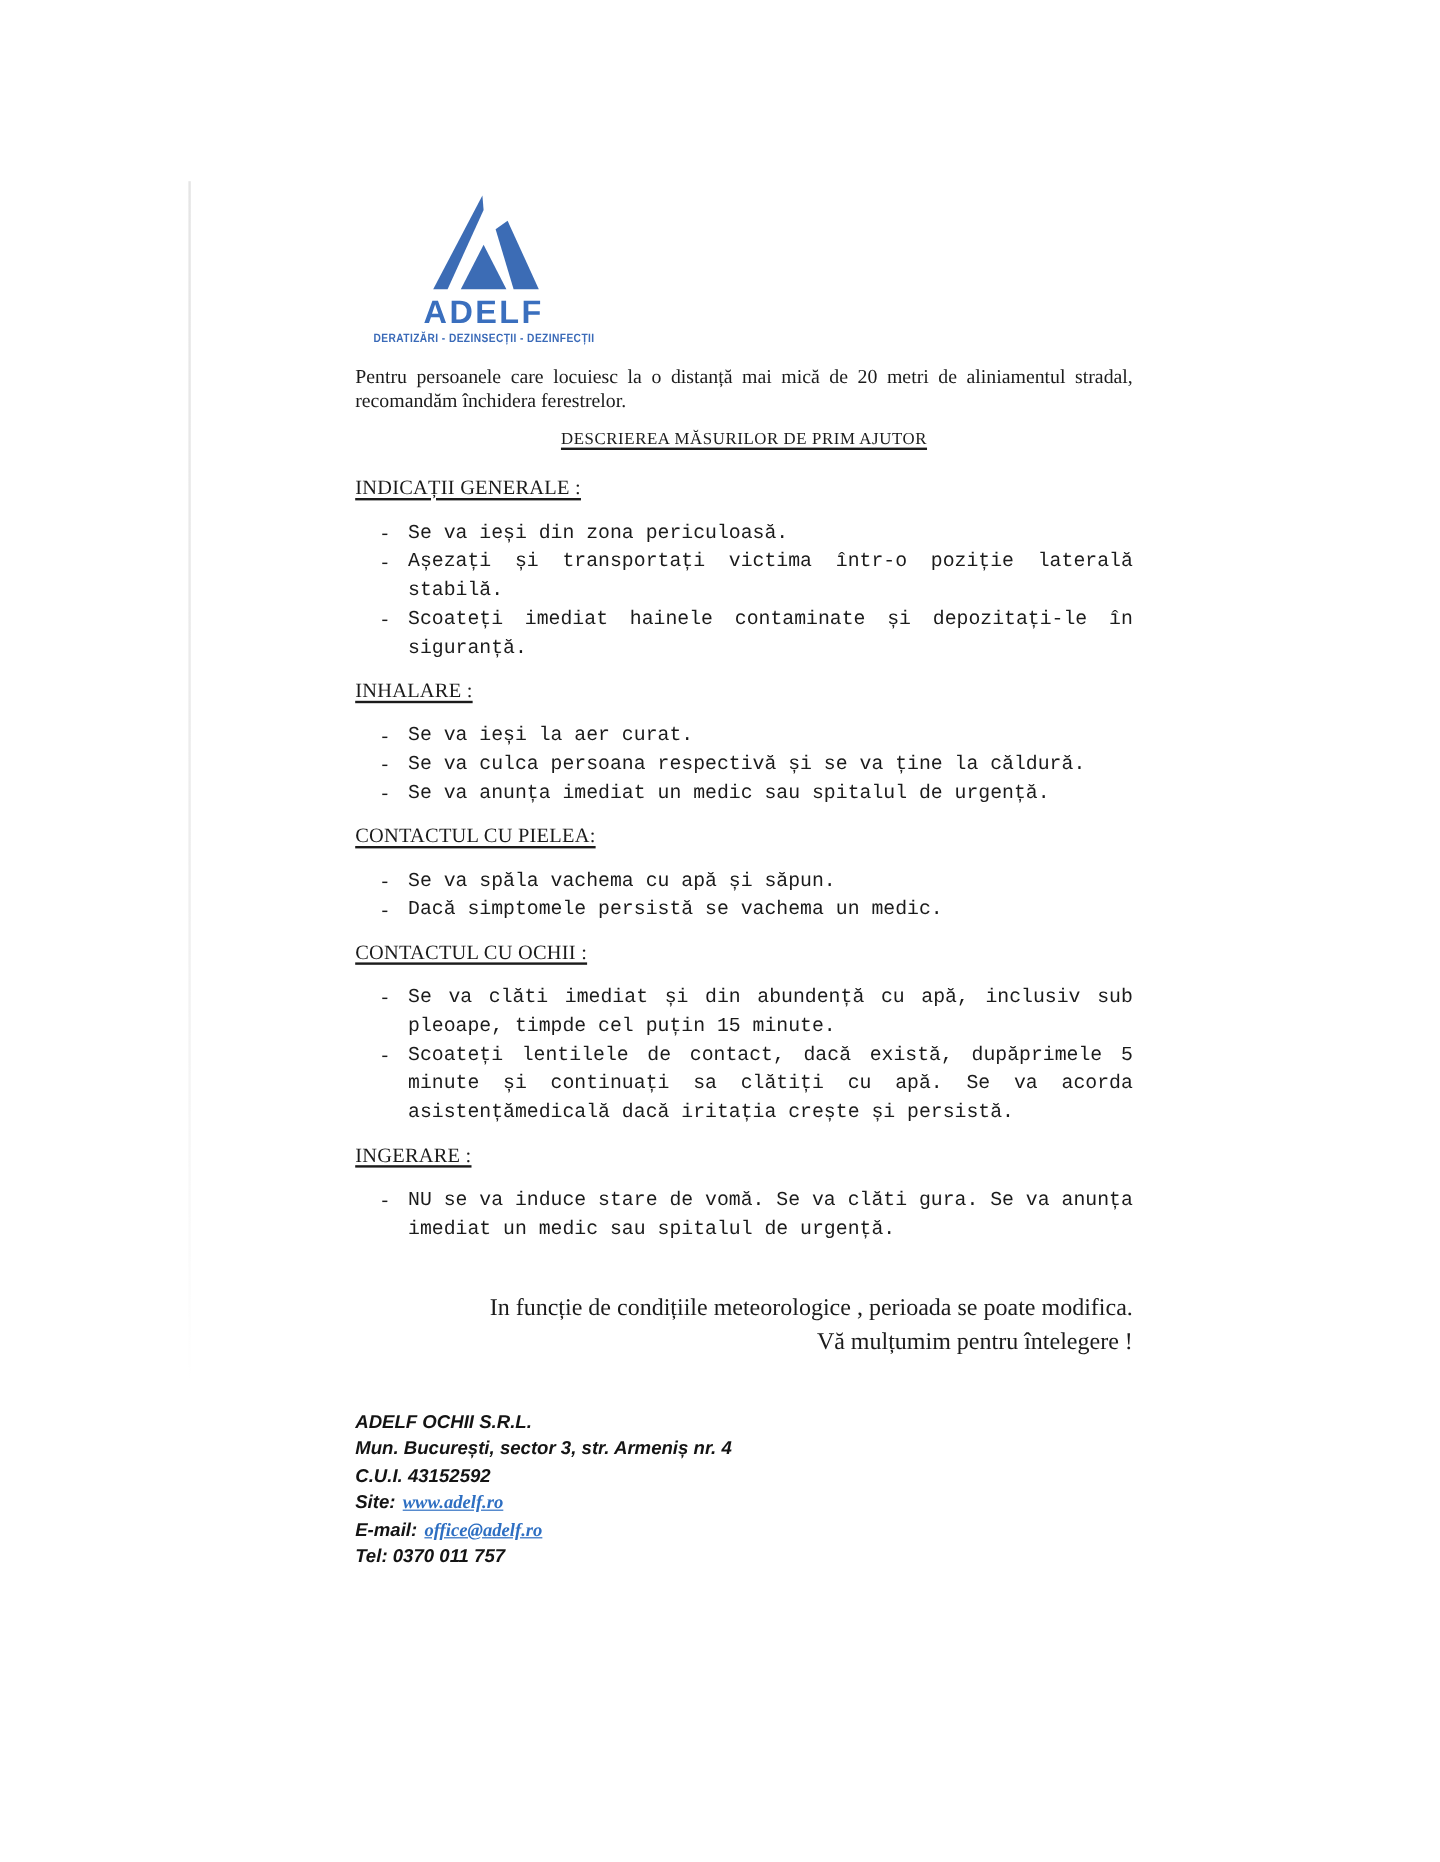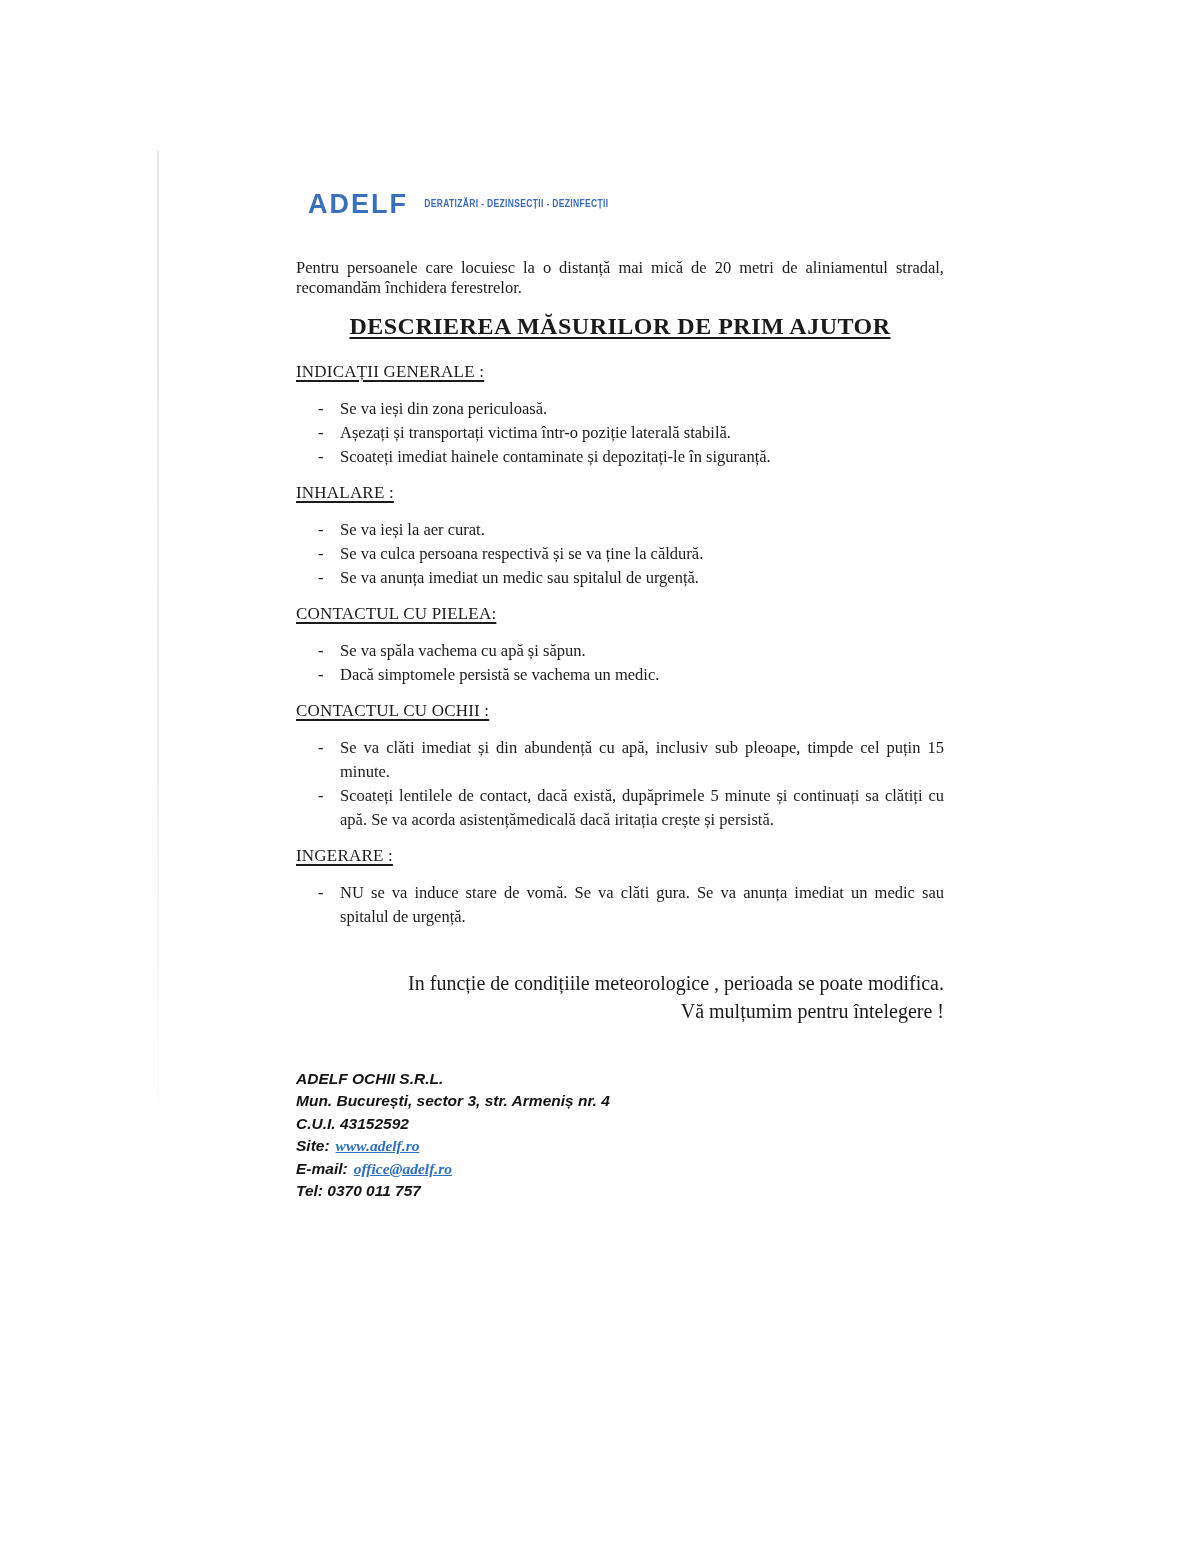--- a/index.html
+++ b/index.html
@@ -25,21 +25,21 @@
     left: 296px;
     top: 0;
     width: 648px;
   }
   
   .logo-wrap {
     margin-top: 162px;
     margin-left: 12px;
     width: 190px;
     display: flex;
-    flex-direction: row;
+    flex-direction: column;
     align-items: center;
   }
   .logo-mark { width: 95px; height: 80px; }
   .brand {
     margin-top: 3px;
     font-family: "Liberation Sans", sans-serif;
     font-weight: bold;
     font-size: 27px;
     letter-spacing: 2px;
     color: #3a6fbe;
@@ -59,43 +59,43 @@
   
   .intro {
     margin: 16px 0 0 0;
     font-size: 16.5px;
     line-height: 20px;
     text-align: justify;
   }
   .title {
     margin: 15px 0 0 0;
     text-align: center;
-    font-size: 24px;
-    font-weight: bold;
+    font-size: 14px;
+    font-weight: normal;
     letter-spacing: 0.5px;
     text-decoration: underline;
     text-decoration-thickness: 2px;
     text-underline-offset: 3px;
   }
   .sec { margin-top: 14px; }
   .sec-first { margin-top: 22px; }
   .sec-h {
     margin: 0;
     display: inline-block;
     font-size: 17px;
     font-weight: normal;
     letter-spacing: 0.2px;
     text-decoration: underline;
     text-decoration-thickness: 1.5px;
     text-underline-offset: 3px;
   }
   .list { margin-top: 15px; }
   .row { display: flex; line-height: 24px; font-size: 16.5px; }
   .dash { flex: none; width: 22px; margin-left: 22px; }
-  .itx { flex: 1; text-align: justify; }
+  .itx { flex: 1; text-align: justify; font-family: Liberation Mono, monospace; }
   
   .closing { margin-top: 40px; font-size: 20px; line-height: 28px; text-align: right; }
   
   .footer {
     margin-top: 43px;
     font-family: "Liberation Sans", sans-serif;
     font-weight: bold;
     font-style: italic;
     font-size: 15.5px;
     line-height: 22.4px;

